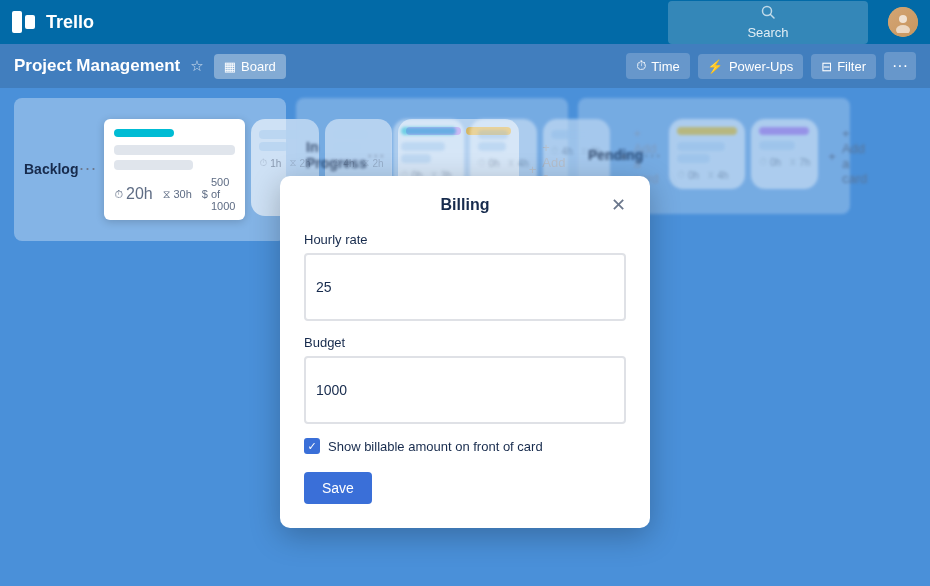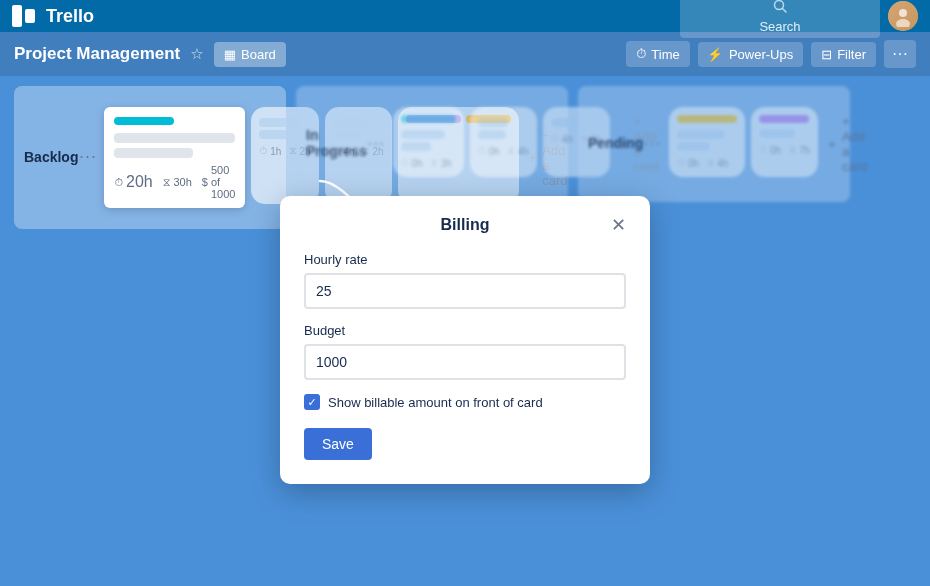--- a/index.html
+++ b/index.html
@@ -1,25 +1,25 @@
 <!DOCTYPE html>
 <html><head>
   <meta charset="utf-8">
   <style>
     * { box-sizing: border-box; margin: 0; padding: 0; }
     body { width: 930px; height: 586px; overflow: hidden; font-family: -apple-system, BlinkMacSystemFont, 'Segoe UI', sans-serif; background: #4a90d9; }
 
     
     .topnav {
-      height: 32px;
+      height: 44px;
       background: #026aa7;
       display: flex;
       align-items: center;
       padding: 0 12px;
-      gap: 8px;
+      gap: 20px;
     }
     .logo {
       display: flex;
       align-items: center;
       gap: 6px;
       color: white;
       font-size: 18px;
       font-weight: 700;
     }
     .logo-icon {
@@ -306,21 +306,21 @@
       display: block;
       font-size: 13px;
       font-weight: 500;
       color: #172b4d;
       margin-bottom: 6px;
     }
     .form-input {
       width: 100%;
       border: 2px solid #dfe1e6;
       border-radius: 4px;
-      padding: 8px 10px;
+      padding: 24px 10px;
       font-size: 14px;
       color: #172b4d;
       outline: none;
     }
     .checkbox-row {
       display: flex;
       align-items: center;
       gap: 8px;
       margin-bottom: 18px;
     }

